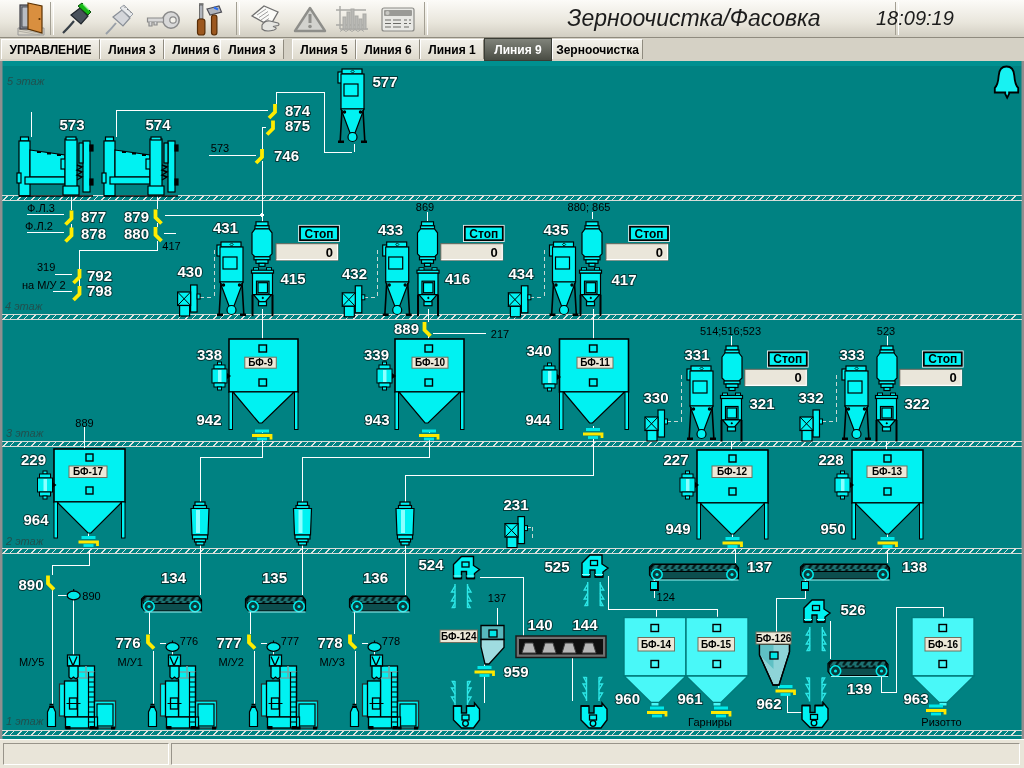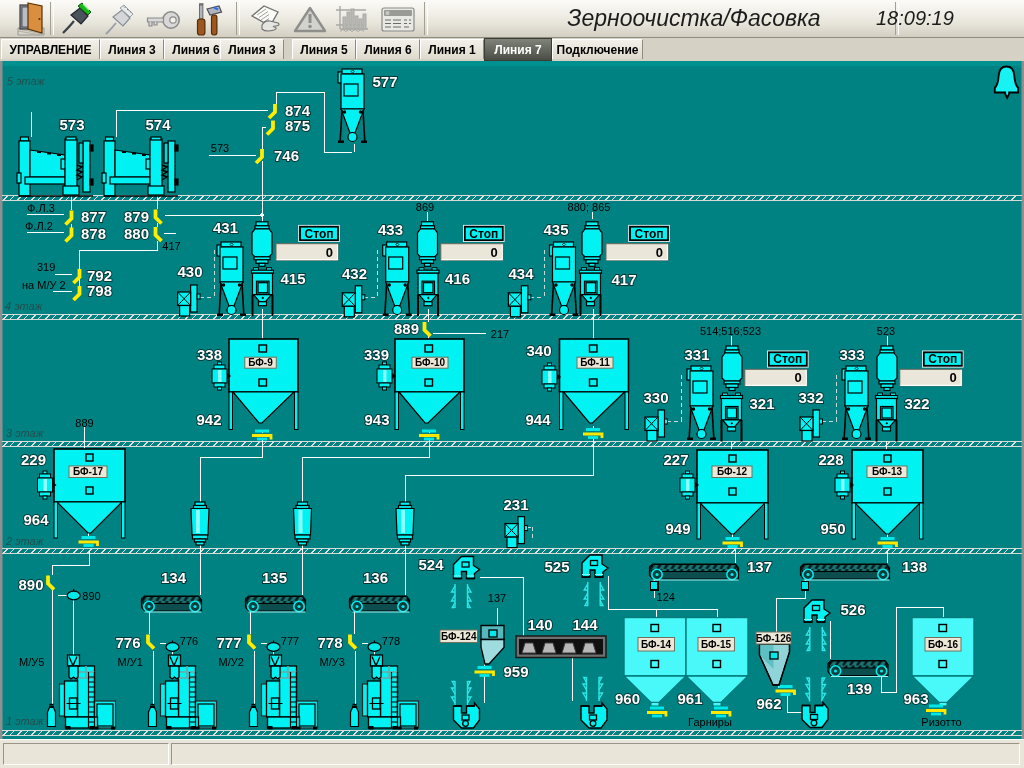--- a/index.html
+++ b/index.html
@@ -93,22 +93,22 @@
 <div id="clock">18:09:19</div>
 </div>
 <div id="tabs">
 <div class="tab" style="left:1px;width:99px">УПРАВЛЕНИЕ</div>
 <div class="tab" style="left:100px;width:64px">Линия 3</div>
 <div class="tab" style="left:164px;width:64px">Линия 6</div>
 <div class="tab" style="left:220px;width:64px">Линия 3</div>
 <div class="tab" style="left:292px;width:64px">Линия 5</div>
 <div class="tab" style="left:356px;width:64px">Линия 6</div>
 <div class="tab" style="left:420px;width:64px">Линия 1</div>
-<div class="tab tabsel" style="left:484px;width:68px">Линия 7</div>
-<div class="tab" style="left:552px;width:91px">Подключение</div>
+<div class="tab tabsel" style="left:484px;width:68px">Линия 9</div>
+<div class="tab" style="left:552px;width:91px">Зерноочистка</div>
 </div>
 <svg id="scene" width="1024" height="678" viewBox="0 61 1024 678" preserveAspectRatio="none">
 <defs>
 <pattern id="hatch" width="7" height="6" patternUnits="userSpaceOnUse">
 <path d="M0.5,5.5 L5,0.5" stroke="#dfe4e0" stroke-width="1.1" fill="none"></path>
 </pattern>
 <pattern id="beltstripe" width="7" height="6" patternUnits="userSpaceOnUse">
 <rect width="7" height="6" fill="#1d7272"></rect>
 <path d="M1,6 L5,0" stroke="#031c1c" stroke-width="2.4" fill="none"></path>
 </pattern>

